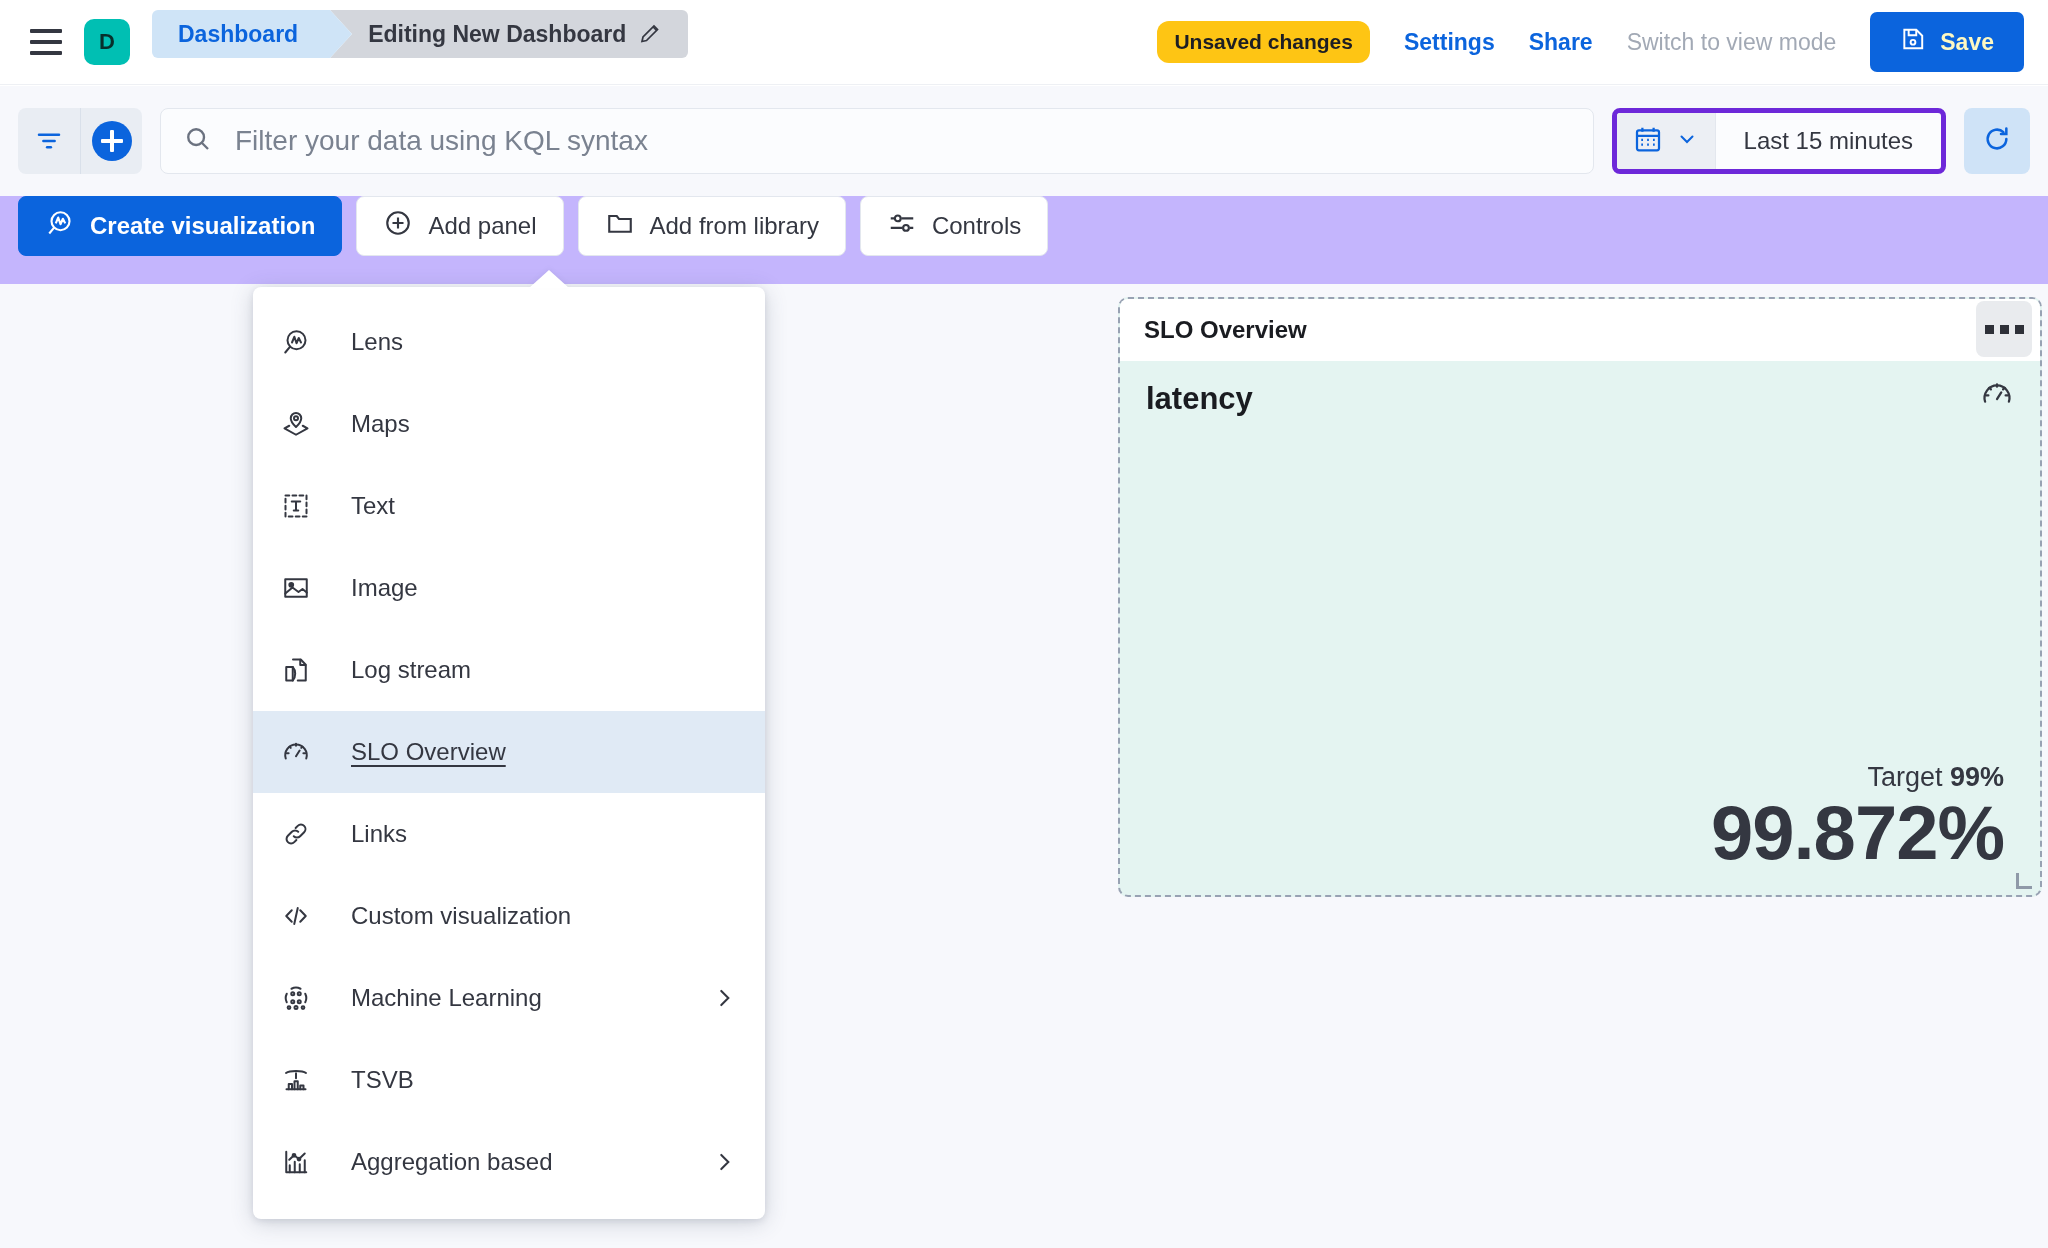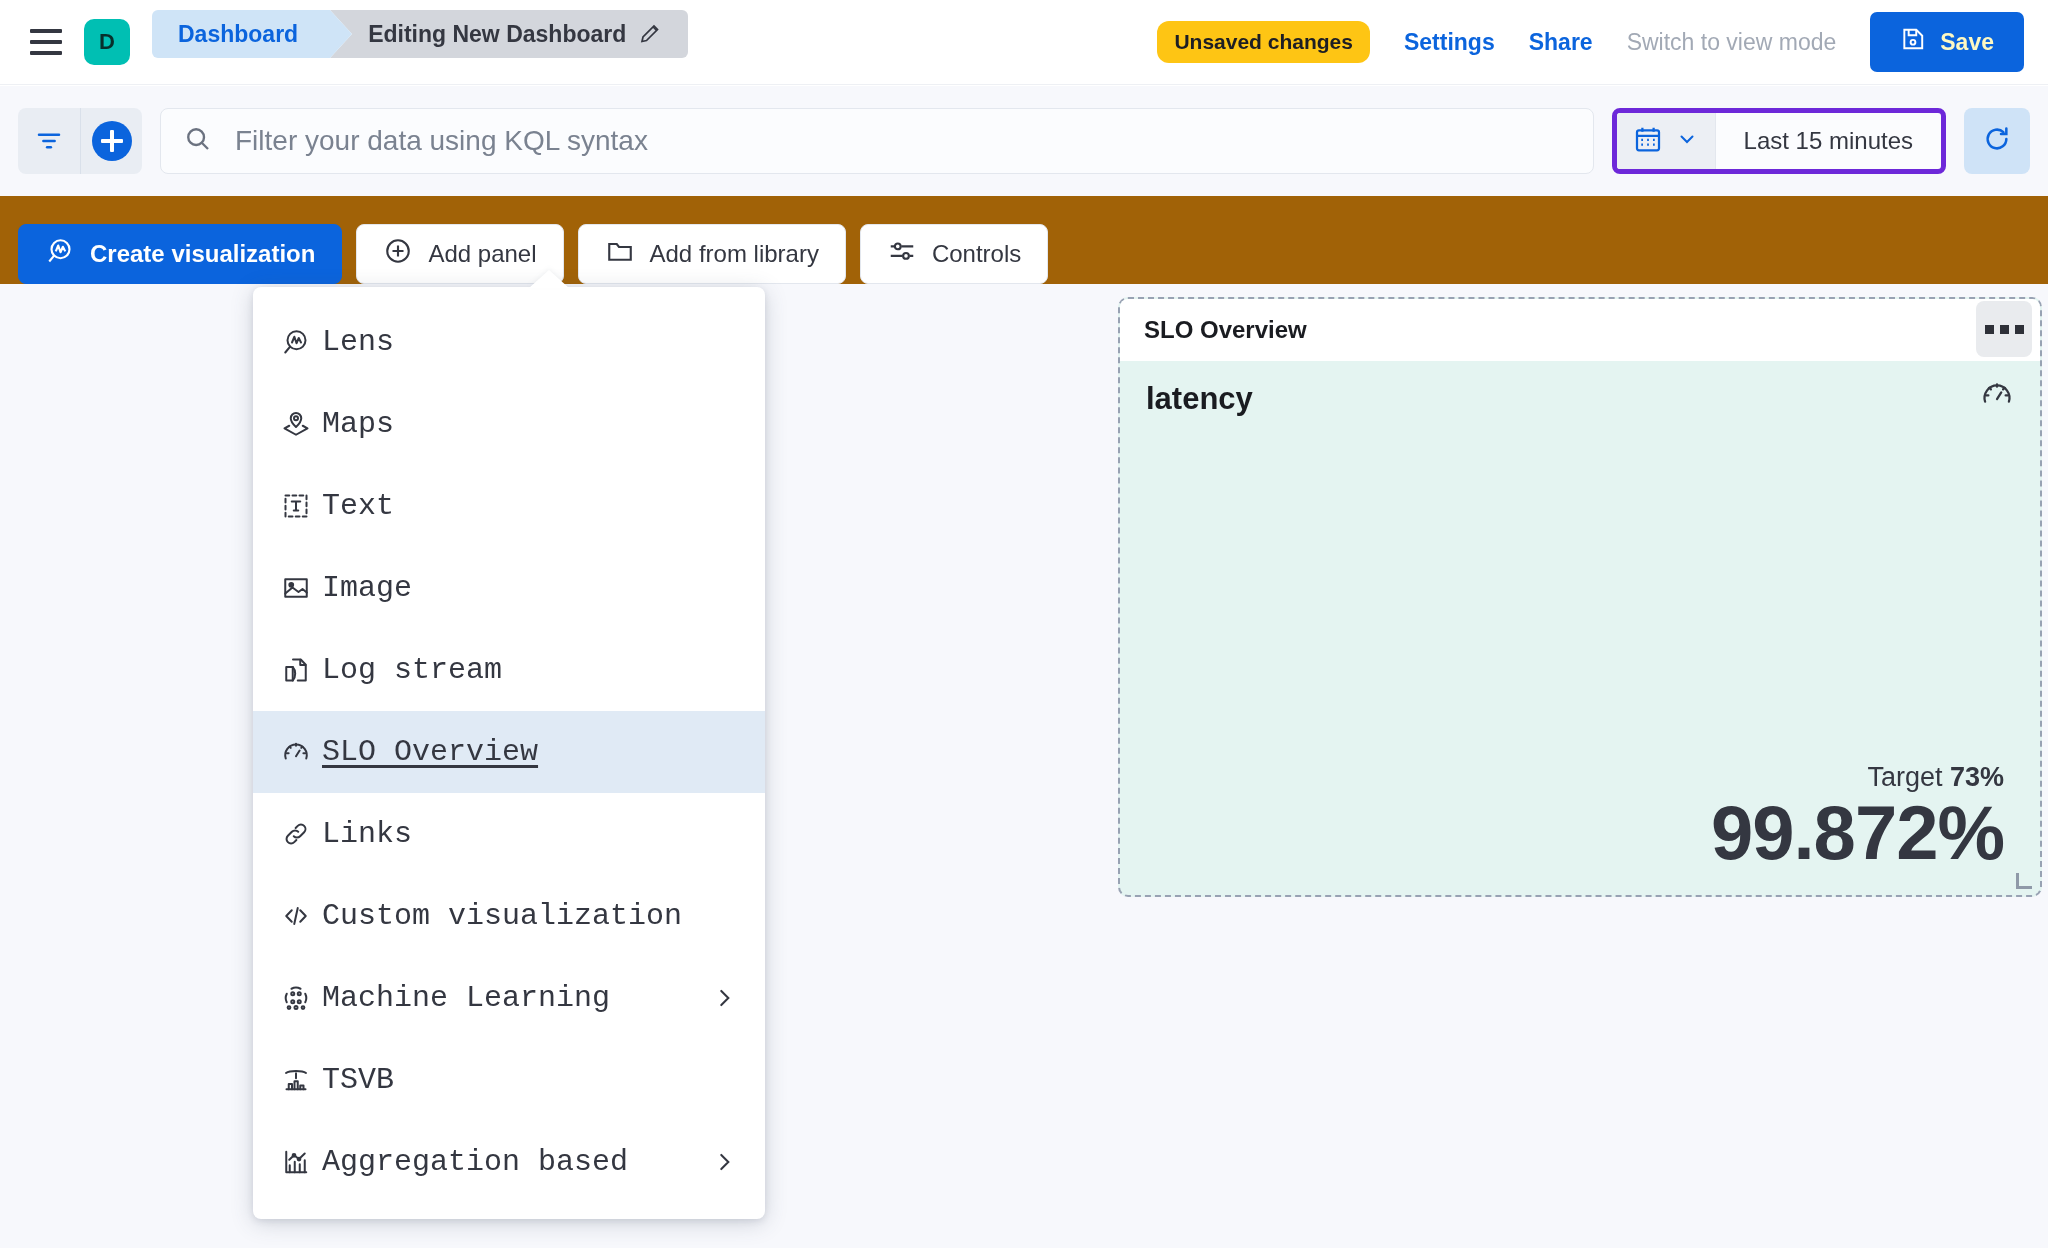--- a/index.html
+++ b/index.html
@@ -154,22 +154,22 @@
   .refresh-btn {
     width: 66px; height: 66px; background: #cfe3f7;
     border-radius: 8px; display: flex; align-items: center;
     justify-content: center; cursor: pointer; flex: none;
   }
 
   
   .edit-toolbar {
     position: absolute; top: 196px; left: 0;
     width: 2048px; height: 88px;
-    background: #a16207;
-    display: flex; align-items: flex-end; gap: 14px;
+    background: #c4b5fd;
+    display: flex; align-items: flex-start; gap: 14px;
     padding: 0 18px;
     z-index: 25;
   }
   .tb-btn {
     height: 60px; display: flex; align-items: center; gap: 15px;
     padding: 0 26px; border-radius: 8px; font-size: 24px;
     background: #ffffff; border: 1px solid #e3e7ee;
     color: #343741; cursor: pointer; white-space: nowrap;
   }
   .tb-btn.primary {
@@ -196,22 +196,22 @@
   .popover-arrow {
     position: absolute; top: -17px; left: 276px;
     width: 0; height: 0;
     border-left: 20px solid transparent;
     border-right: 20px solid transparent;
     border-bottom: 18px solid #ffffff;
     filter: drop-shadow(0 -2px 2px rgba(65,78,101,0.06));
   }
   .menu-item {
     display: flex; align-items: center;
-    height: 82px; padding: 0 28px; gap: 11px;
-    font-size: 30px; color: #343741; cursor: pointer; font-family: Liberation Mono, monospace;
+    height: 82px; padding: 0 28px; gap: 40px;
+    font-size: 24px; color: #343741; cursor: pointer;
   }
   .menu-item .mi-icon {
     width: 30px; height: 30px; flex: none;
     display: flex; align-items: center; justify-content: center;
   }
   .menu-item .mi-label { flex: 1; white-space: nowrap; }
   .menu-item .mi-chevron { flex: none; display: flex; }
   .menu-item.active {
     background: #e0eaf5;
   }
@@ -430,21 +430,21 @@
       <span class="slo-gauge-icon">
         <svg width="34" height="34" viewBox="0 0 24 24" fill="none" stroke="#343741" stroke-width="1.6" stroke-linecap="round">
           <path d="M3.6 17.4a8.8 8.8 0 1 1 16.8 0"></path>
           <path d="M12 15.6 L15 10.9"></path>
           <path d="M12 5.2v1.6M6.6 7.6l1.1 1.1M4.3 13h1.6M18.1 13h1.6M16.3 8.7l1.1-1.1"></path>
         </svg>
       </span>
       <div class="slo-values">
         <div class="slo-target">
           <span>Target</span>
-          <b>73%</b>
+          <b>99%</b>
         </div>
         <div class="slo-value">99.872%</div>
       </div>
       <div class="resize-handle"></div>
     </div>
   </div>
 
   <div class="popover">
     <div class="popover-arrow"></div>
     <div id="menu-list">

